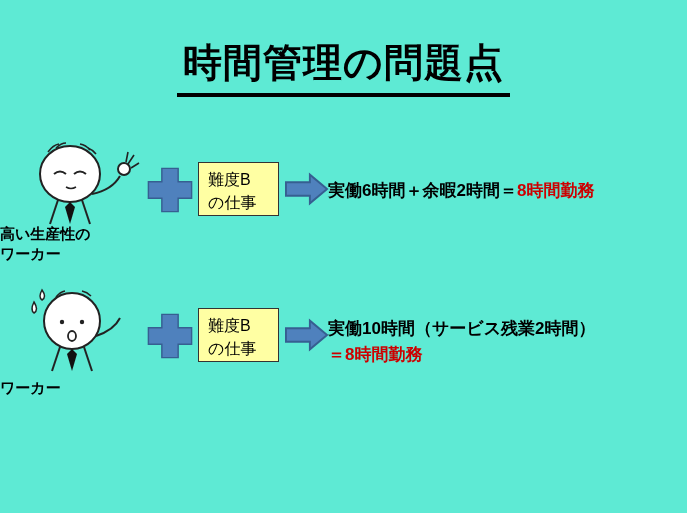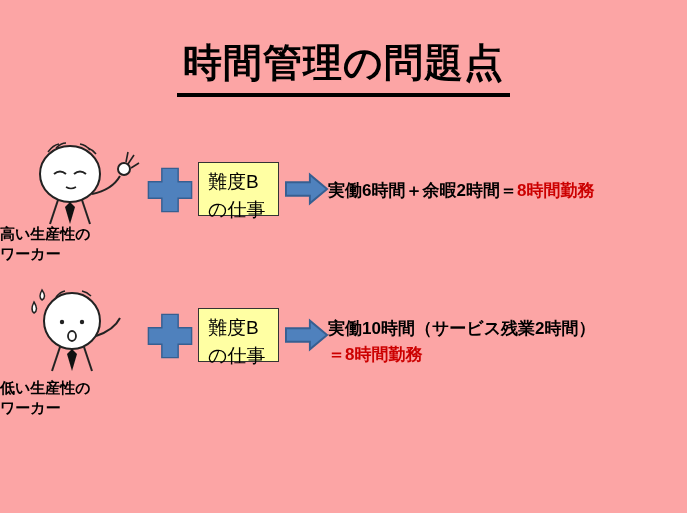--- a/index.html
+++ b/index.html
@@ -1,19 +1,19 @@
 <!DOCTYPE html>
 <html><head>
 <meta charset="utf-8">
 <style>
   html,body{margin:0;padding:0;background:#fff;}
   #slide{
     position:relative;
     width:687px;height:513px;
-    background:#fca5a5;
+    background:#5eead4;
     font-family:"Liberation Sans","DejaVu Sans",sans-serif;
     overflow:hidden;
     color:#000;
   }
   .title-wrap{
     position:absolute;top:36px;left:0;width:687px;text-align:center;
   }
   .title{
     display:inline-block;
     font-size:39px;
@@ -25,21 +25,21 @@
   .face{position:absolute;}
   .worker-label{
     position:absolute;width:160px;
     font-size:15px;font-weight:bold;line-height:1.35;
   }
   .plus{position:absolute;width:48px;height:48px;}
   .task-box{
     position:absolute;width:64px;height:44px;
     background:#ffffa3;border:1.5px solid #333;
     padding:5px 6px 3px 9px;
-    font-size:19px;line-height:1.45;
+    font-size:16px;line-height:1.45;
   }
   .arrow{position:absolute;width:44px;height:34px;}
   .result{
     position:absolute;
     font-size:17px;font-weight:bold;line-height:1.55;
     white-space:nowrap;
   }
   .result .red{color:#cc0000;}
   .result-line2{}
   .result2{width:306px;}
@@ -114,21 +114,20 @@
     <ellipse cx="50" cy="52" rx="4" ry="5" fill="#fff" stroke="#222" stroke-width="1.8"></ellipse>
 
     <path d="M74 52 Q92 46 98 34" fill="none" stroke="#222" stroke-width="2"></path>
 
     <path d="M38 63 L30 87" fill="none" stroke="#222" stroke-width="2"></path>
     <path d="M62 63 L70 87" fill="none" stroke="#222" stroke-width="2"></path>
 
     <polygon points="50,65 45,70 50,87 55,70" fill="#111"></polygon>
   </svg>
   <div class="worker-label" style="left:0px;top:378px;">
-    <div>低い生産性の</div>
     <div>ワーカー</div>
   </div>
 
   <svg class="plus" style="left:146px;top:312px;" viewBox="0 0 100 100">
     <polygon points="33,5 67,5 67,33 95,33 95,67 67,67 67,95 33,95 33,67 5,67 5,33 33,33" fill="#4f81bd" stroke="#365f91" stroke-width="3"></polygon>
   </svg>
 
   <div class="task-box" style="left:198px;top:308px;">
     <div>難度B</div>
     <div>の仕事</div>

